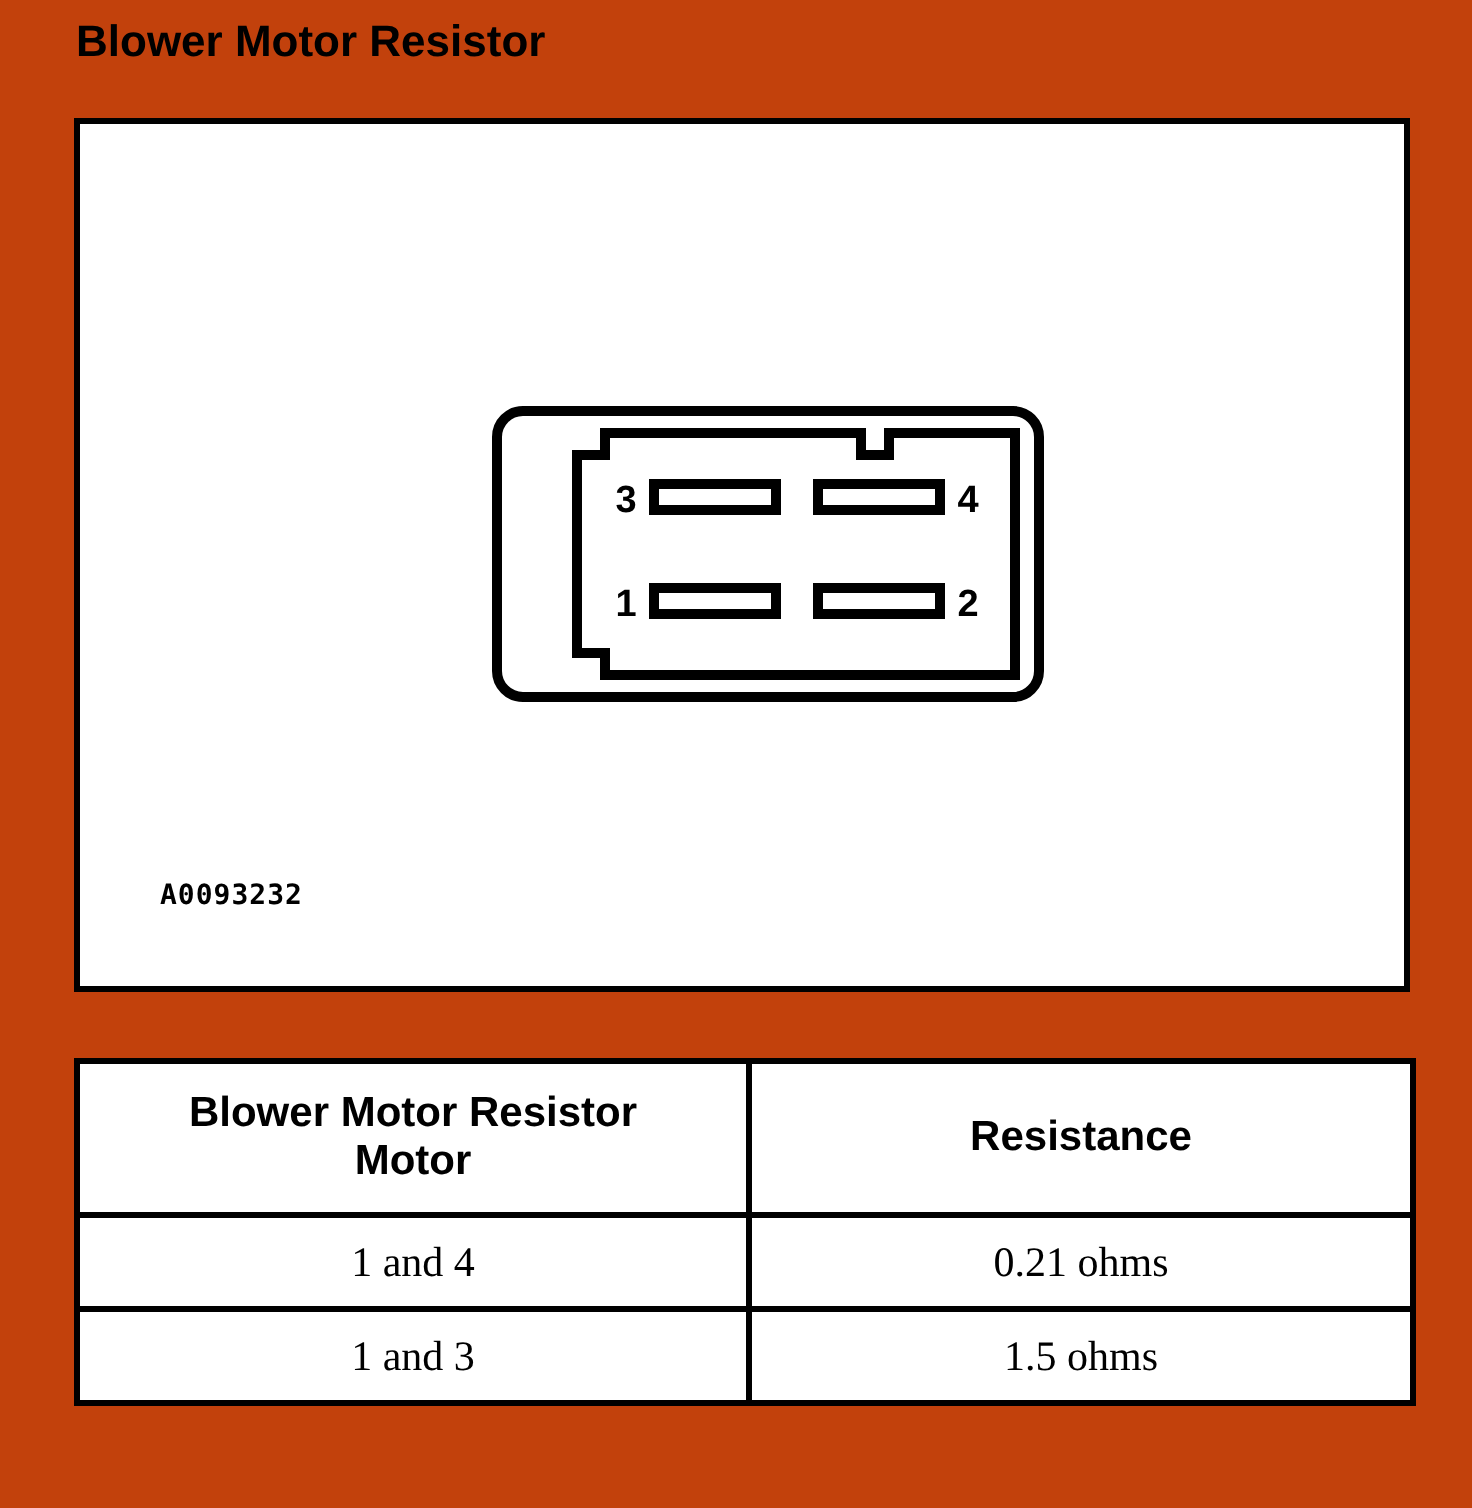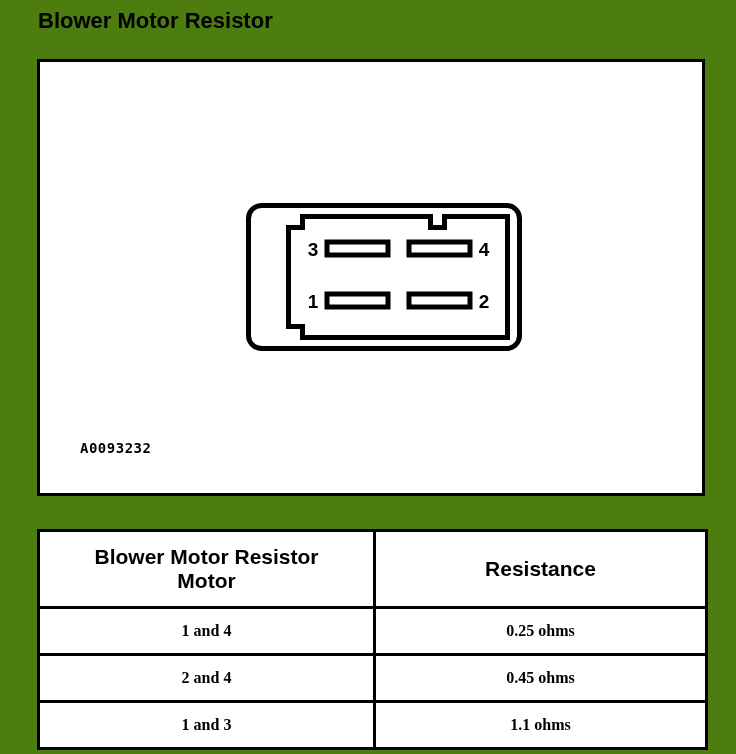--- a/index.html
+++ b/index.html
@@ -10,21 +10,21 @@
   }
   body {
     font-family: "Liberation Sans", sans-serif;
     color: #000000;
     -webkit-font-smoothing: none;
   }
   #page {
     position: relative;
     width: 736px;
     height: 754px;
-    background: #4d7c0f;
+    background: #c2410c;
     overflow: hidden;
   }
 
   
   #page-title {
     position: absolute;
     left: 38px;
     top: 8px;
     font-family: "Liberation Sans", sans-serif;
     font-size: 22px;
@@ -90,22 +90,22 @@
     height: 74px;
     font-family: "Liberation Sans", sans-serif;
     font-size: 21px;
     font-weight: bold;
     line-height: 1.12;
     padding: 0 8px;
   }
   .td-cell {
     height: 44px;
     font-family: "Liberation Serif", serif;
-    font-size: 16px;
-    font-weight: bold;
+    font-size: 21px;
+    font-weight: normal;
   }
 </style>
 </head>
 <body>
 
 <div id="page">
 
   <div id="page-title">Blower Motor Resistor</div>
 
   <div id="figure-box">
@@ -154,26 +154,22 @@
         <th class="th-cell">
           <span>Blower Motor Resistor</span><br>
           <span>Motor</span>
         </th>
         <th class="th-cell">Resistance</th>
       </tr>
     </thead>
     <tbody>
       <tr>
         <td class="td-cell">1 and 4</td>
-        <td class="td-cell">0.25 ohms</td>
-      </tr>
-      <tr>
-        <td class="td-cell">2 and 4</td>
-        <td class="td-cell">0.45 ohms</td>
+        <td class="td-cell">0.21 ohms</td>
       </tr>
       <tr>
         <td class="td-cell">1 and 3</td>
-        <td class="td-cell">1.1 ohms</td>
+        <td class="td-cell">1.5 ohms</td>
       </tr>
     </tbody>
   </table>
 
 </div>
 
 </body></html>

